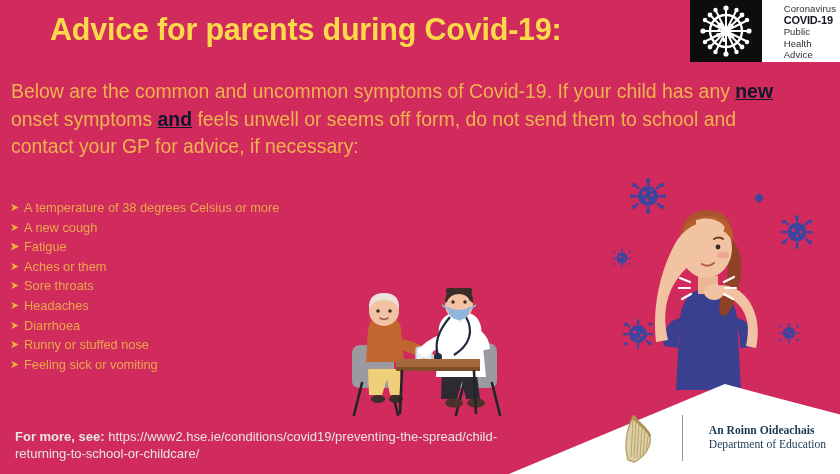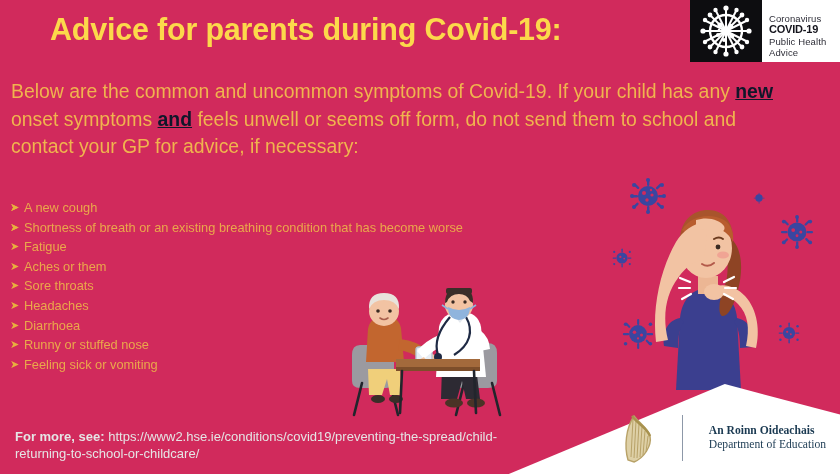--- a/index.html
+++ b/index.html
@@ -9,22 +9,23 @@
     background:#d12a5c;
   }
   #poster{
     position:relative;width:840px;height:474px;
     background:#d12a5c;overflow:hidden;
   }
 
   
   .hse-logo{
     position:absolute;left:690px;top:0;width:150px;height:62px;
-    background:#ffffff;display:flex;align-items:flex-end;
+    background:#ffffff;display:flex;align-items:center;
     box-sizing:border-box;
+    gap:15px;
   }
   .hse-logo-black{
     width:72px;height:62px;background:#0d0d10;
     display:flex;align-items:center;justify-content:center;
   }
   .hse-logo-txt{
     flex:1;padding:5px 4px 3px 7px;color:#2e2e38;
     font-size:9.5px;line-height:11.6px;letter-spacing:.1px;
   }
   .hse-logo-txt .big{font-weight:bold;font-size:11px;letter-spacing:-.2px;display:block;color:#14141c;}
@@ -149,24 +150,24 @@
     </div>
   </div>
 
   <div class="title">Advice for parents during Covid-19:</div>
 
   <div class="intro">
     <span>Below are the common and uncommon symptoms of Covid-19. If your child has any </span><b>new</b><span> onset symptoms </span><b>and</b><span> feels unwell or seems off form, do not send them to school and contact your GP for advice, if necessary:</span>
   </div>
 
   <ul class="symptoms" id="symptom-list">
-      <li><span class="mk">➤</span></li>
+      <li><span class="mk">➤</span><span>A temperature of 38 degrees Celsius or more</span></li>
       <li><span class="mk">➤</span><span>A new cough</span></li>
       <li><span class="mk">➤</span></li>
-      <li><span class="mk">➤</span><span>Shortness of breath or an existing breathing condition that has become worse</span></li>
+      <li><span class="mk">➤</span></li>
       <li><span class="mk">➤</span><span>Fatigue</span></li>
       <li><span class="mk">➤</span><span>Aches or them</span></li>
       <li><span class="mk">➤</span><span>Sore throats</span></li>
       <li><span class="mk">➤</span><span>Headaches</span></li>
       <li><span class="mk">➤</span><span>Diarrhoea</span></li>
       <li><span class="mk">➤</span><span>Runny or stuffed nose</span></li>
       <li><span class="mk">➤</span><span>Feeling sick or vomiting</span></li>
     </ul>
 
   <svg class="virus" style="left:630px;top:178px;" width="36" height="36" viewBox="0 0 36 36">

